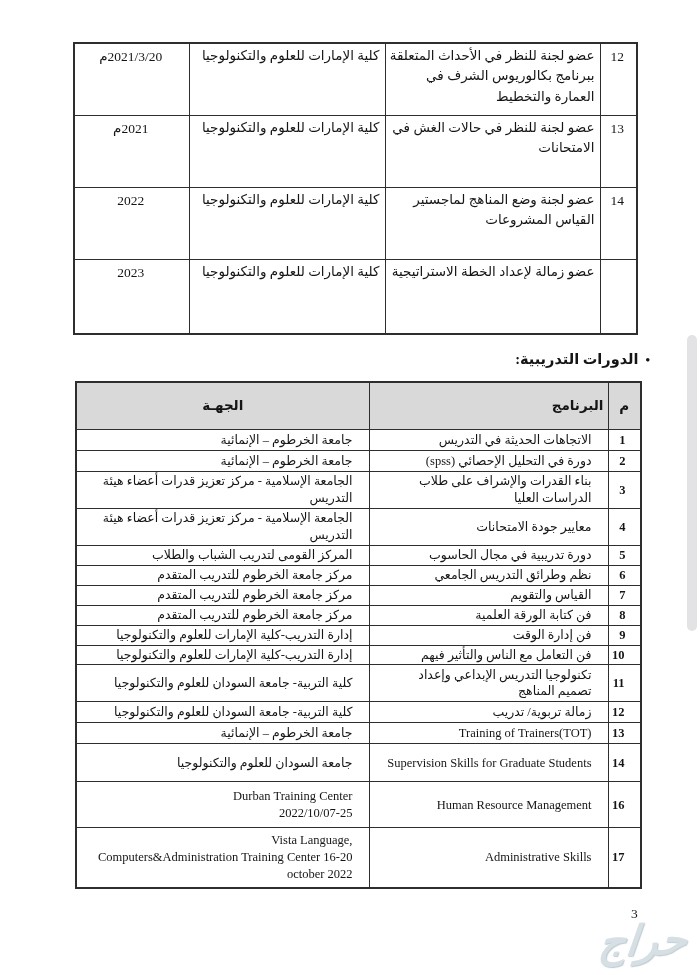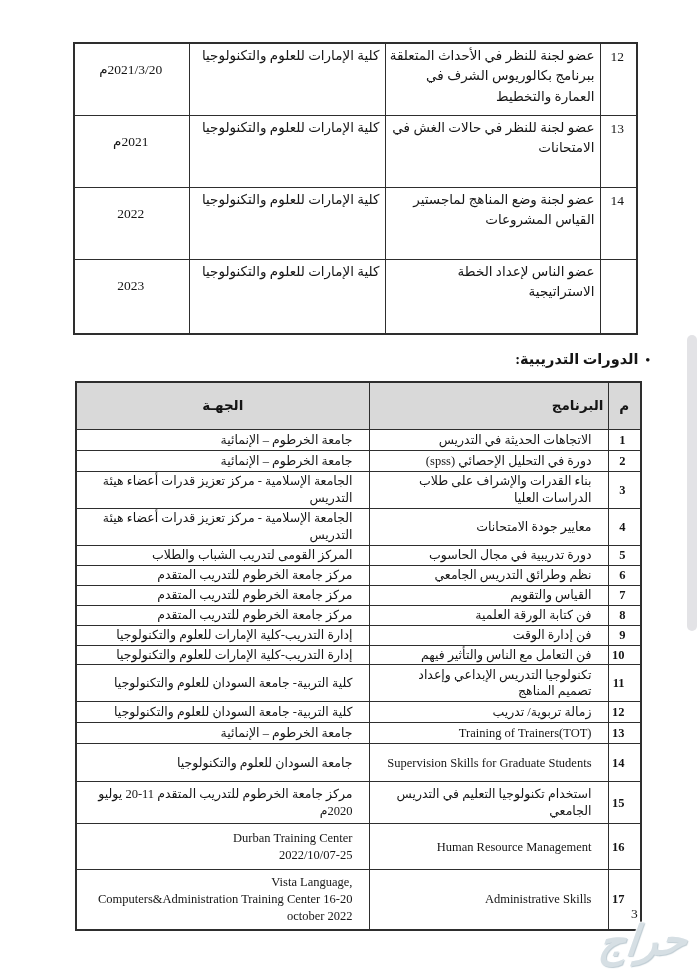--- a/index.html
+++ b/index.html
@@ -14,21 +14,21 @@
   
   .committees {
     position:absolute; left:73px; top:42px; width:563px;
     direction:rtl; border:2px solid #2e2e2e;
   }
   .committees td {
     vertical-align:top; font-size:13.5px; line-height:1.5;
     padding:2px 5px 2px 3px; text-align:right;
   }
   .committees td.c-num  { text-align:center; padding-top:3px; }
-  .committees td.c-date { text-align:center; padding-top:16px; }
+  .committees td.c-date { text-align:center; padding-top:3px; }
 
   
   .section-title {
     position:absolute; top:351px; right:50px; direction:rtl;
     font-weight:bold; font-size:14.5px; white-space:nowrap;margin-left:20px;
   }
   .section-title .bullet { font-size:13px; margin-left:7px; }
 
   
   .training {
@@ -86,21 +86,21 @@
       <td class="c-date">2021م</td>
     </tr>
     <tr style="height:72px">
       <td class="c-num">14</td>
       <td class="c-desc">عضو لجنة وضع المناهج لماجستير القياس المشروعات</td>
       <td class="c-org">كلية الإمارات للعلوم والتكنولوجيا</td>
       <td class="c-date">2022</td>
     </tr>
     <tr style="height:75px">
       <td class="c-num"></td>
-      <td class="c-desc">عضو الناس لإعداد الخطة الاستراتيجية</td>
+      <td class="c-desc">عضو زمالة لإعداد الخطة الاستراتيجية</td>
       <td class="c-org">كلية الإمارات للعلوم والتكنولوجيا</td>
       <td class="c-date">2023</td>
     </tr>
   </tbody>
 </table>
 
 <div class="section-title">
   <span class="bullet">•</span><span>الدورات التدريبية:</span>
 </div>
 
@@ -181,25 +181,20 @@
     <tr style="height:21px">
       <td class="t-num">13</td>
       <td class="t-prog ltr">Training of Trainers(TOT)</td>
       <td class="t-org">جامعة الخرطوم – الإنمائية</td>
     </tr>
     <tr style="height:38px">
       <td class="t-num">14</td>
       <td class="t-prog ltr">Supervision Skills for Graduate Students</td>
       <td class="t-org">جامعة السودان للعلوم والتكنولوجيا</td>
     </tr>
-    <tr style="height:42px">
-      <td class="t-num">15</td>
-      <td class="t-prog">استخدام تكنولوجيا التعليم في التدريس الجامعي</td>
-      <td class="t-org">مركز جامعة الخرطوم للتدريب المتقدم 11-20 يوليو 2020م</td>
-    </tr>
     <tr style="height:46px">
       <td class="t-num">16</td>
       <td class="t-prog ltr">Human Resource Management</td>
       <td class="t-org ltr">Durban Training Center
 2022/10/07-25</td>
     </tr>
     <tr style="height:60px">
       <td class="t-num">17</td>
       <td class="t-prog ltr">Administrative Skills</td>
       <td class="t-org ltr">Vista Language,

